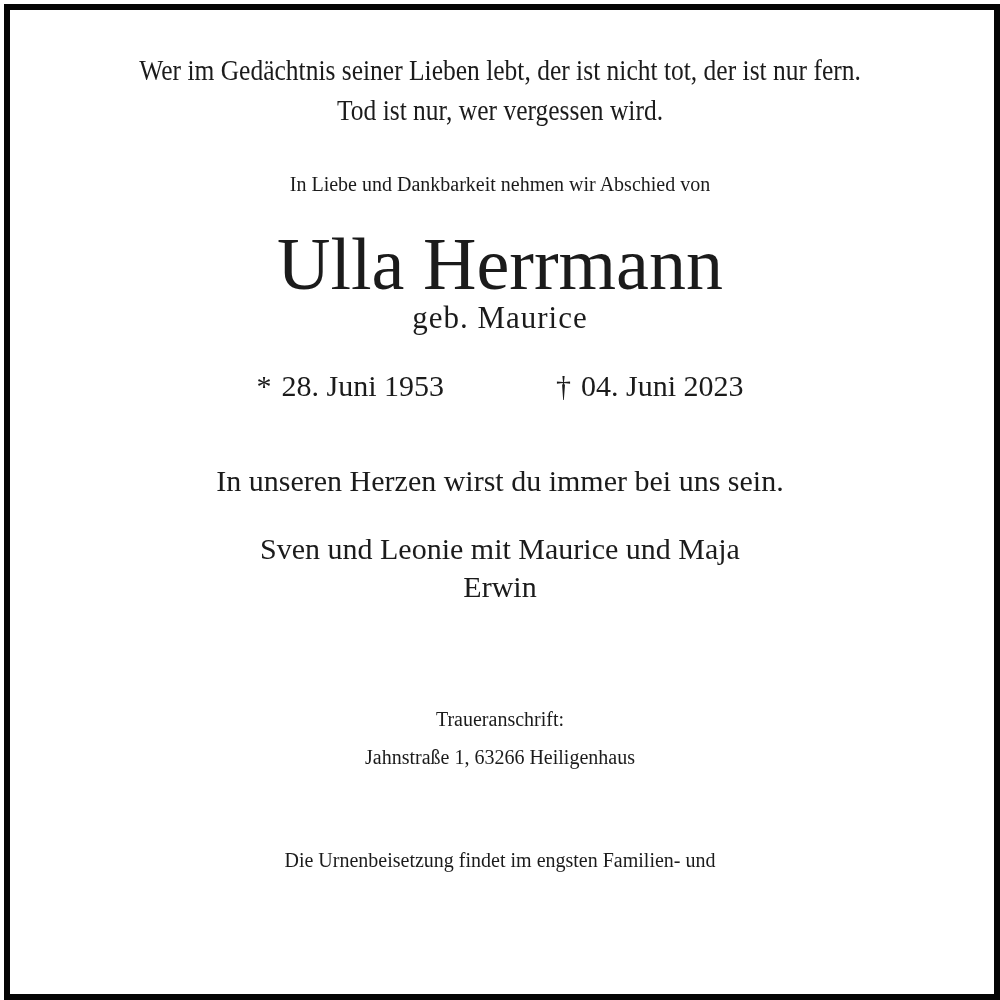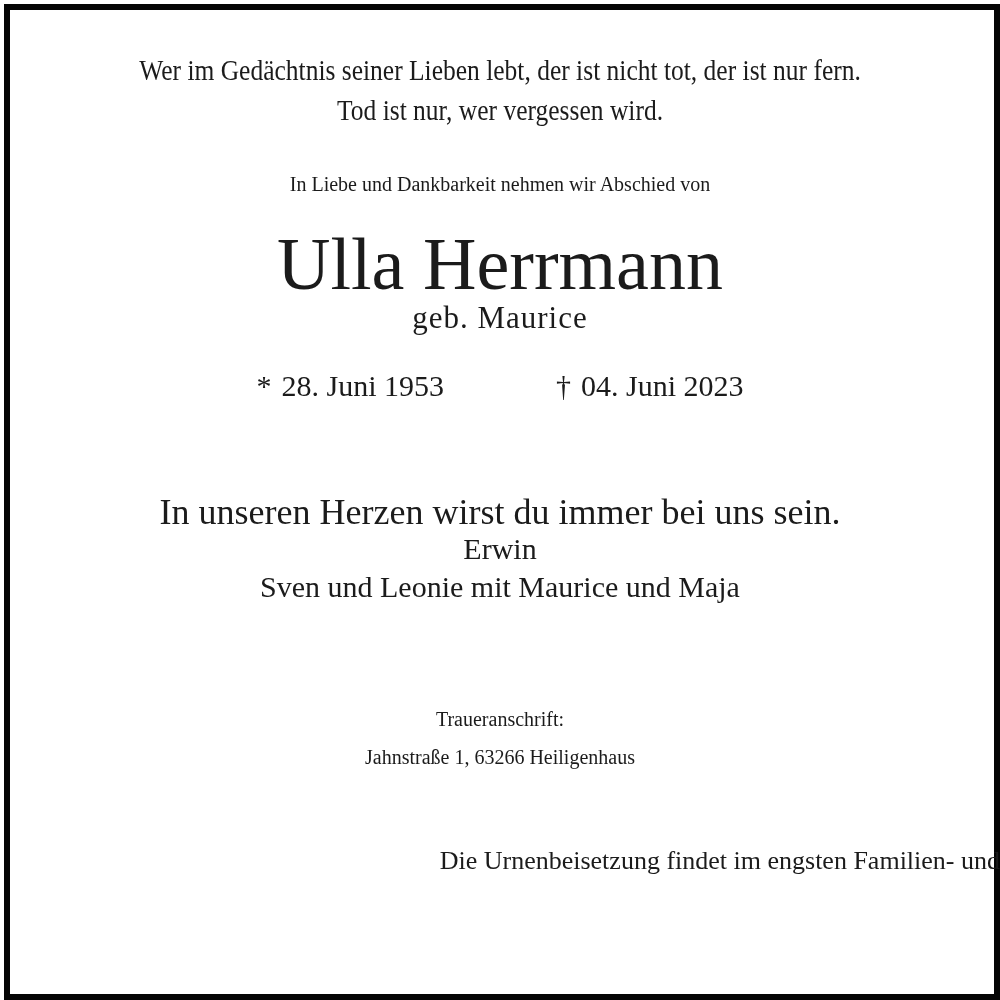--- a/index.html
+++ b/index.html
@@ -61,39 +61,38 @@
     top: 370px;
     font-size: 30px;
     line-height: 31px;
     display: flex;
     justify-content: center;
     gap: 112px;
   }
   .date-entry { display: inline-block; }
   .date-symbol { margin-right: 10px; }
   .remembrance {
-    top: 497px;
-    font-size: 36px;
+    top: 466px;
+    font-size: 30px;
     line-height: 30px;
   }
   .mourners {
     top: 530px;
     font-size: 30px;
     line-height: 38px;
   }
   .address {
     top: 700px;
     font-size: 20px;
     line-height: 38px;
   }
   .notice {
     top: 842px;
-    font-size: 26px;
+    font-size: 20px;
     line-height: 37px;
-    text-align: right;
   }
 </style>
 </head>
 <body>
 
 <div>
 
   <div class="frame"></div>
 
   <div class="block epigraph">
@@ -112,22 +111,22 @@
       <span class="date-symbol">*</span><span>28. Juni 1953</span>
     </span>
     <span class="date-entry">
       <span class="date-symbol">†</span><span>04. Juni 2023</span>
     </span>
   </div>
 
   <div class="block remembrance">In unseren Herzen wirst du immer bei uns sein.</div>
 
   <div class="block mourners">
+    <div>Sven und Leonie mit Maurice und Maja</div>
     <div>Erwin</div>
-    <div>Sven und Leonie mit Maurice und Maja</div>
   </div>
 
   <div class="block address">
     <div>Traueranschrift:</div>
     <div>Jahnstraße 1, 63266 Heiligenhaus</div>
   </div>
 
   <div class="block notice">
     <div>Die Urnenbeisetzung findet im engsten Familien- und</div>
   </div>

